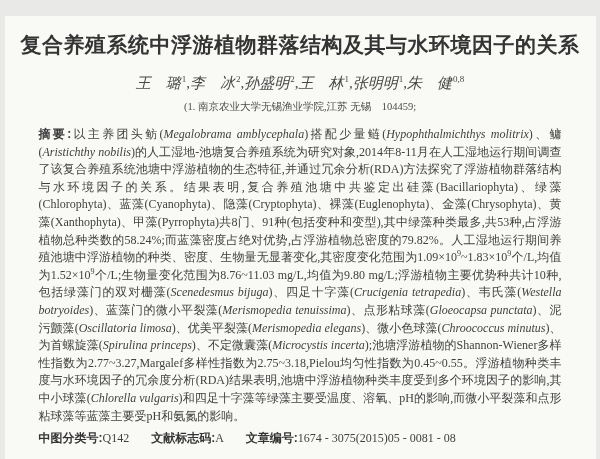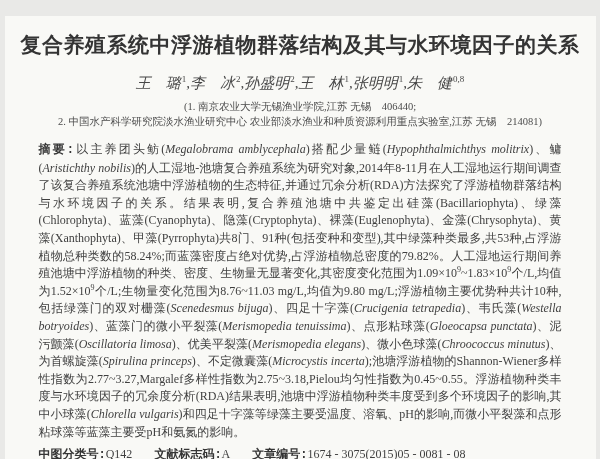--- a/index.html
+++ b/index.html
@@ -51,21 +51,21 @@
   }
   .body-block {
     margin: 12px 34px 0;
     font-size: 12px;
     line-height: 17.6px;
     text-align: justify;
     color: #3f3f3f;
   }
   .body-block .para { margin: 0; }
   .label {
-    font-family: Liberation Mono, monospace;
+    font-family: Liberation Sans, sans-serif;
     font-weight: 700;
     color: #353535;
   }
   .body-block i { }
   .body-block sup { font-size: 8px; line-height: 0; }
   .keywords { margin-top: 0; }
   .meta-line {
     margin: 5px 34px 0;
     font-size: 12px;
     line-height: 17px;
@@ -76,22 +76,21 @@
 </head>
 <body>
 
 <div class="page">
 
   <h1 class="title">复合养殖系统中浮游植物群落结构及其与水环境因子的关系</h1>
 
   <div class="authors"><span>王　璐<sup>1</sup></span>,<span>李　冰<sup>2</sup></span>,<span>孙盛明<sup>2</sup></span>,<span>王　林<sup>1</sup></span>,<span>张明明<sup>1</sup></span>,<span>朱　健<sup>0,8</sup></span></div>
 
   <div class="affiliations">
-    <div>(1. 南京农业大学无锡渔业学院,江苏 无锡　406440;</div>
-    <div>2. 中国水产科学研究院淡水渔业研究中心 农业部淡水渔业和种质资源利用重点实验室,江苏 无锡　214081)</div>
+    <div>(1. 南京农业大学无锡渔业学院,江苏 无锡　104459;</div>
   </div>
 
   <div class="body-block">
     <p class="para"><span class="label">摘要:</span><span id="abstract-body"><span>以主养团头鲂(</span><i>Megalobrama amblycephala</i><span>)搭配少量鲢(</span><i>Hypophthalmichthys molitrix</i><span>)、鳙(</span><i>Aristichthy nobilis</i><span>)的人工湿地-池塘复合养殖系统为研究对象,2014年8-11月在人工湿地运行期间调查了该复合养殖系统池塘中浮游植物的生态特征,并通过冗余分析(RDA)方法探究了浮游植物群落结构与水环境因子的关系。结果表明,复合养殖池塘中共鉴定出硅藻(Bacillariophyta)、绿藻(Chlorophyta)、蓝藻(Cyanophyta)、隐藻(Cryptophyta)、裸藻(Euglenophyta)、金藻(Chrysophyta)、黄藻(Xanthophyta)、甲藻(Pyrrophyta)共8门、91种(包括变种和变型),其中绿藻种类最多,共53种,占浮游植物总种类数的58.24%;而蓝藻密度占绝对优势,占浮游植物总密度的79.82%。人工湿地运行期间养殖池塘中浮游植物的种类、密度、生物量无显著变化,其密度变化范围为1.09×10</span><sup>9</sup><span>~1.83×10</span><sup>9</sup><span>个/L,均值为1.52×10</span><sup>9</sup><span>个/L;生物量变化范围为8.76~11.03 mg/L,均值为9.80 mg/L;浮游植物主要优势种共计10种,包括绿藻门的双对栅藻(</span><i>Scenedesmus bijuga</i><span>)、四足十字藻(</span><i>Crucigenia tetrapedia</i><span>)、韦氏藻(</span><i>Westella botryoides</i><span>)、蓝藻门的微小平裂藻(</span><i>Merismopedia tenuissima</i><span>)、点形粘球藻(</span><i>Gloeocapsa punctata</i><span>)、泥污颤藻(</span><i>Oscillatoria limosa</i><span>)、优美平裂藻(</span><i>Merismopedia elegans</i><span>)、微小色球藻(</span><i>Chroococcus minutus</i><span>)、为首螺旋藻(</span><i>Spirulina princeps</i><span>)、不定微囊藻(</span><i>Microcystis incerta</i><span>);池塘浮游植物的Shannon-Wiener多样性指数为2.77~3.27,Margalef多样性指数为2.75~3.18,Pielou均匀性指数为0.45~0.55。浮游植物种类丰度与水环境因子的冗余度分析(RDA)结果表明,池塘中浮游植物种类丰度受到多个环境因子的影响,其中小球藻(</span><i>Chlorella vulgaris</i><span>)和四足十字藻等绿藻主要受温度、溶氧、pH的影响,而微小平裂藻和点形粘球藻等蓝藻主要受pH和氨氮的影响。</span></span></p>
   </div>
 
   <p class="meta-line">
     <span class="meta-group"><span class="label">中图分类号:</span><span>Q142</span></span><span class="meta-group"><span class="label">文献标志码:</span><span>A</span></span><span class="meta-group"><span class="label">文章编号:</span><span>1674 - 3075(2015)05 - 0081 - 08</span></span>
   </p>
 

